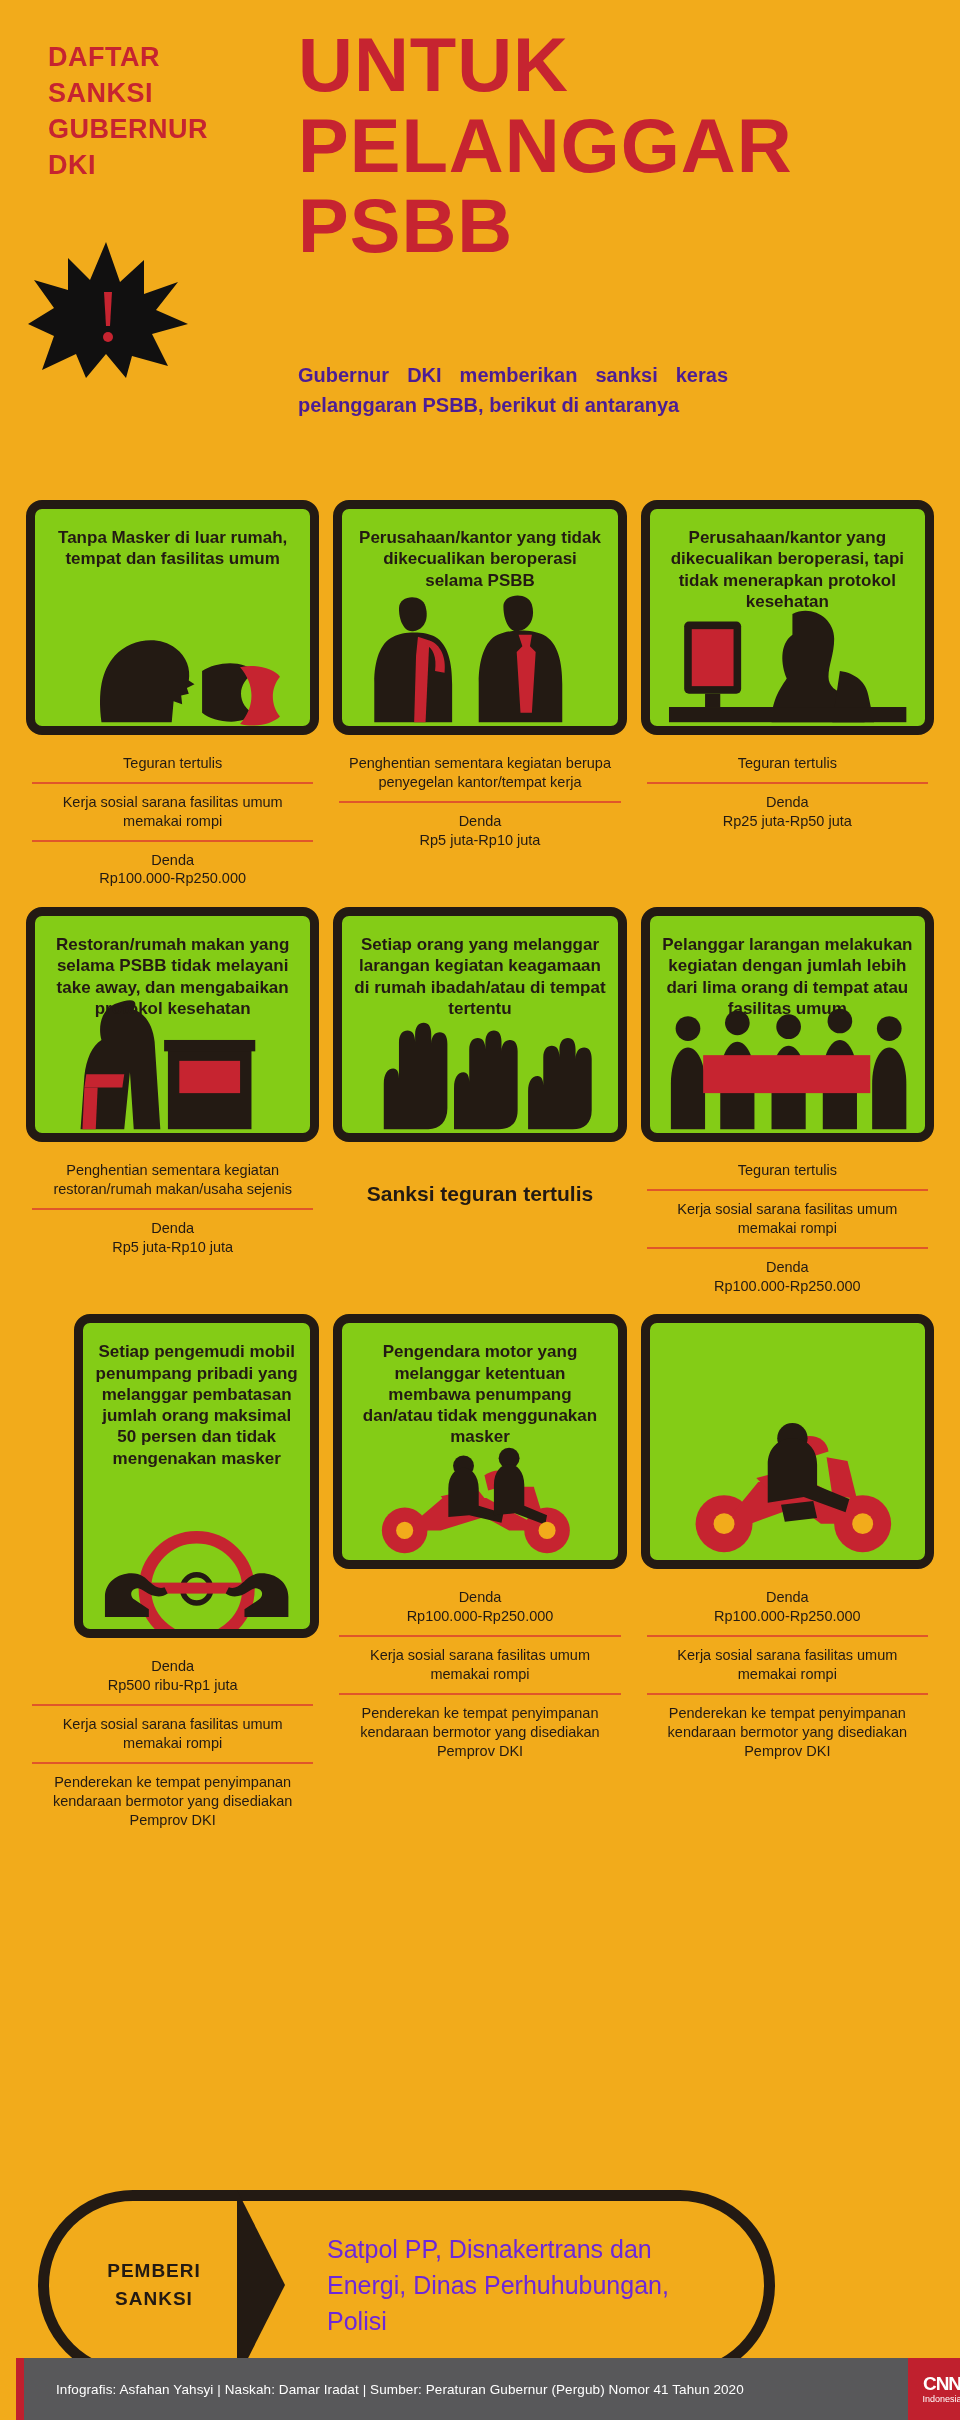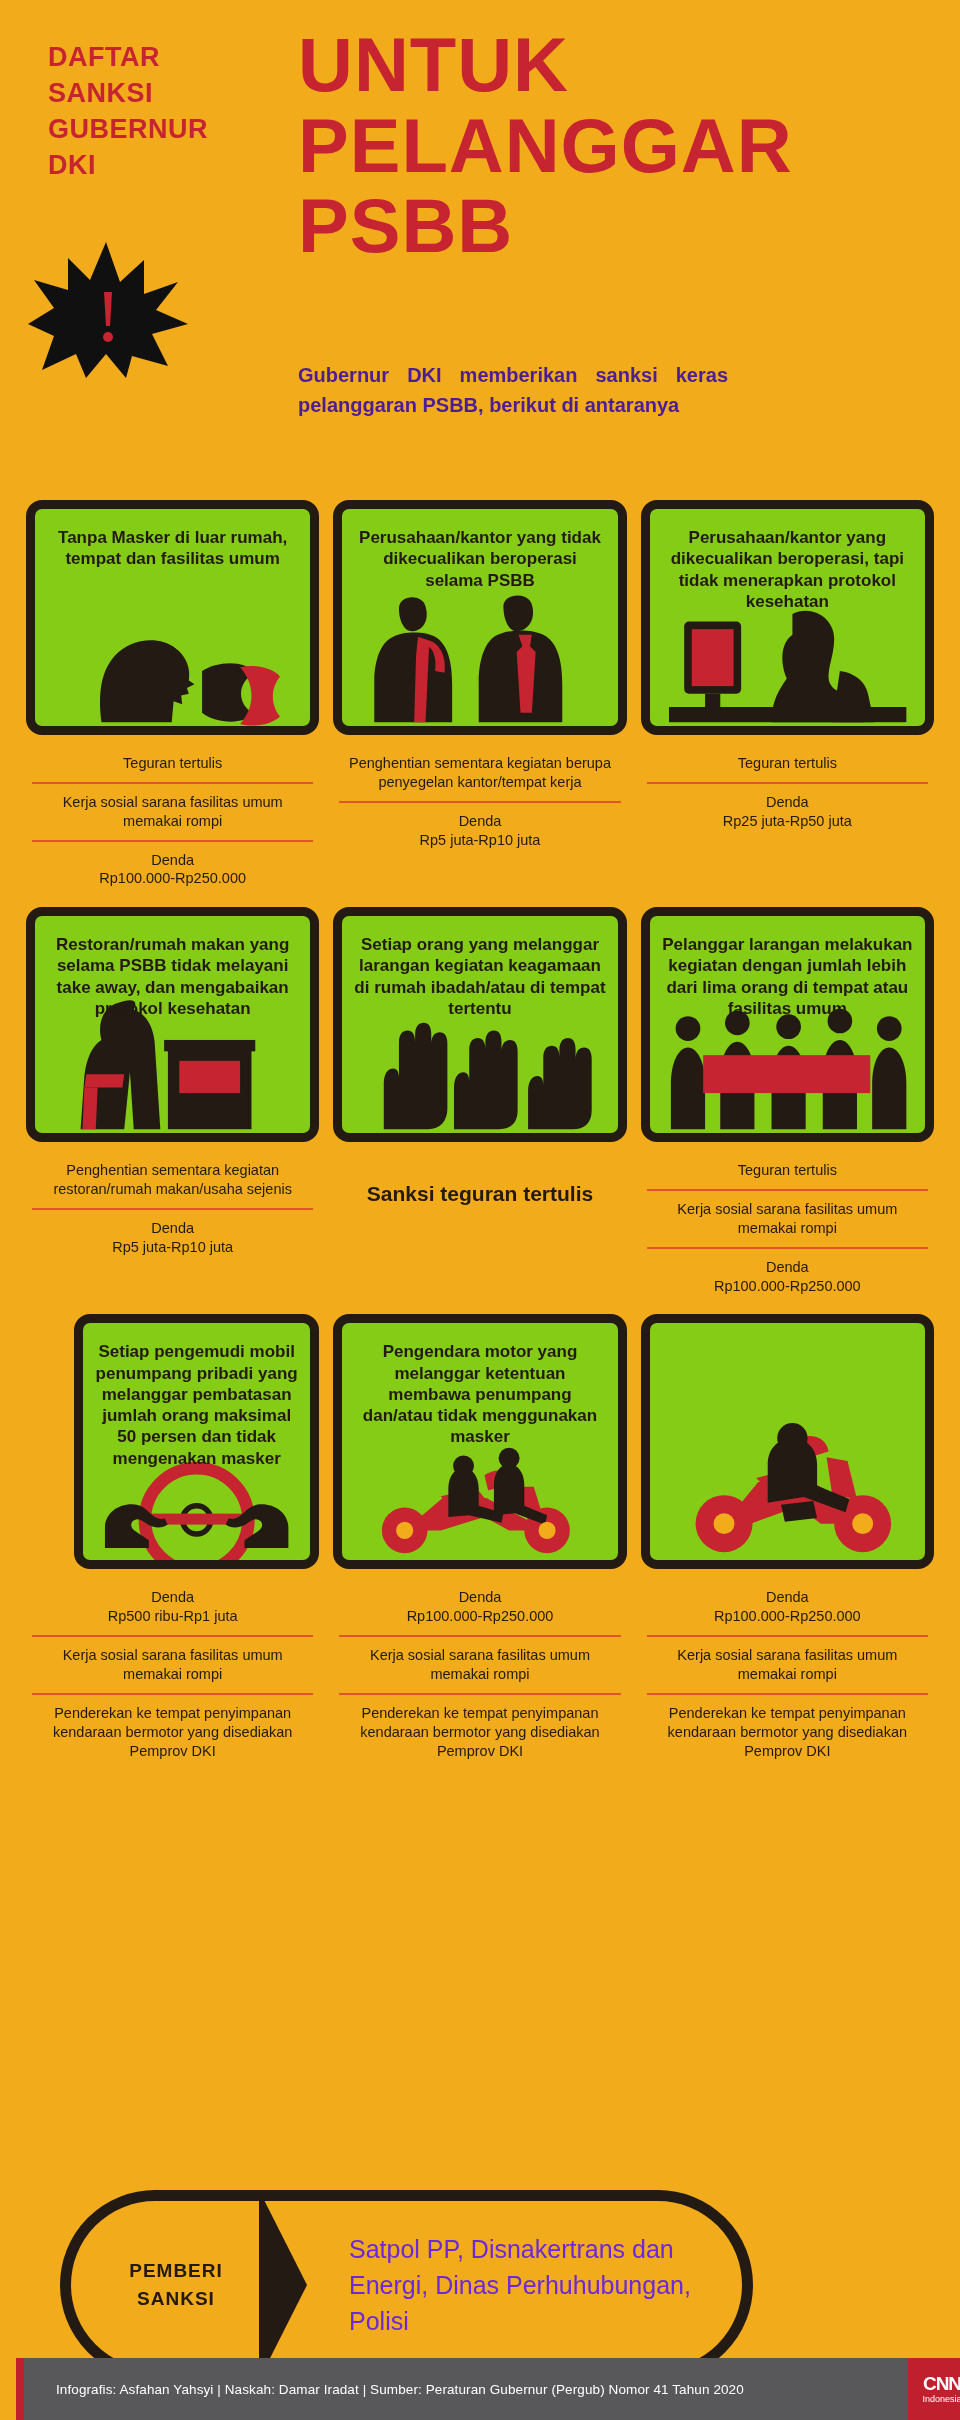--- a/index.html
+++ b/index.html
@@ -62,21 +62,21 @@
   
   .sanctions { padding:10px 6px 0 6px; }
   .sanc {
     font-size:14.5px; line-height:1.3; text-align:center;
     padding:9px 2px; color:#231a13;
   }
   .sanc + .sanc { border-top:2px solid #e0562a; }
   .sanc.big { font-size:21px; font-weight:700; line-height:1.35; padding-top:28px; }
 
   
-  .banner-wrap { position:absolute; left:0; top:2190px; width:813px; padding:0 60px; }
+  .banner-wrap { position:absolute; left:0; top:2190px; width:813px; padding:0 38px; }
   .banner {
     position:relative; height:190px;
     border:11px solid #231a13; border-radius:95px;
     display:flex; align-items:center;
   }
   .banner-label {
     width:210px; flex:0 0 210px; text-align:center;
     font-size:19px; font-weight:700; letter-spacing:1px; line-height:1.45;
     color:#231a13;
   }
@@ -265,21 +265,21 @@
         <div class="sanc">Kerja sosial sarana fasilitas umum memakai rompi</div>
         <div class="sanc">Denda<br>Rp100.000-Rp250.000</div>
       </div>
     </div>
 
   </div>
 
   <div class="row">
 
     <div class="cell">
-      <div class="card" style="height:255px;margin-left:48px;">
+      <div class="card" style="height:324px;margin-left:48px;">
         <div class="card-title">Setiap pengemudi mobil penumpang pribadi yang melanggar pembatasan jumlah orang maksimal 50 persen dan tidak mengenakan masker</div>
         <div class="art" style="height:110px;">
           <svg viewBox="0 0 290 110" preserveAspectRatio="xMidYEnd meet">
             <circle cx="145" cy="74" r="66" fill="none" stroke="#c62430" stroke-width="16"></circle>
             <circle cx="145" cy="74" r="18" fill="none" stroke="#231a13" stroke-width="7"></circle>
             <rect x="79" y="66" width="132" height="14" fill="#c62430"></rect>
             <path fill="#231a13" d="M28 110 v-26 c0 -18 16 -30 34 -30 c12 0 18 6 24 12 c6 6 12 8 18 6 l4 8 c-8 6 -20 4 -28 -2 c-6 -4 -10 -6 -14 -4 c-6 2 -6 10 0 14 l18 12 v10 z"></path>
             <path fill="#231a13" d="M262 110 v-26 c0 -18 -16 -30 -34 -30 c-12 0 -18 6 -24 12 c-6 6 -12 8 -18 6 l-4 8 c8 6 20 4 28 -2 c6 -4 10 -6 14 -4 c6 2 6 10 0 14 l-18 12 v10 z"></path>
           </svg>
         </div>

